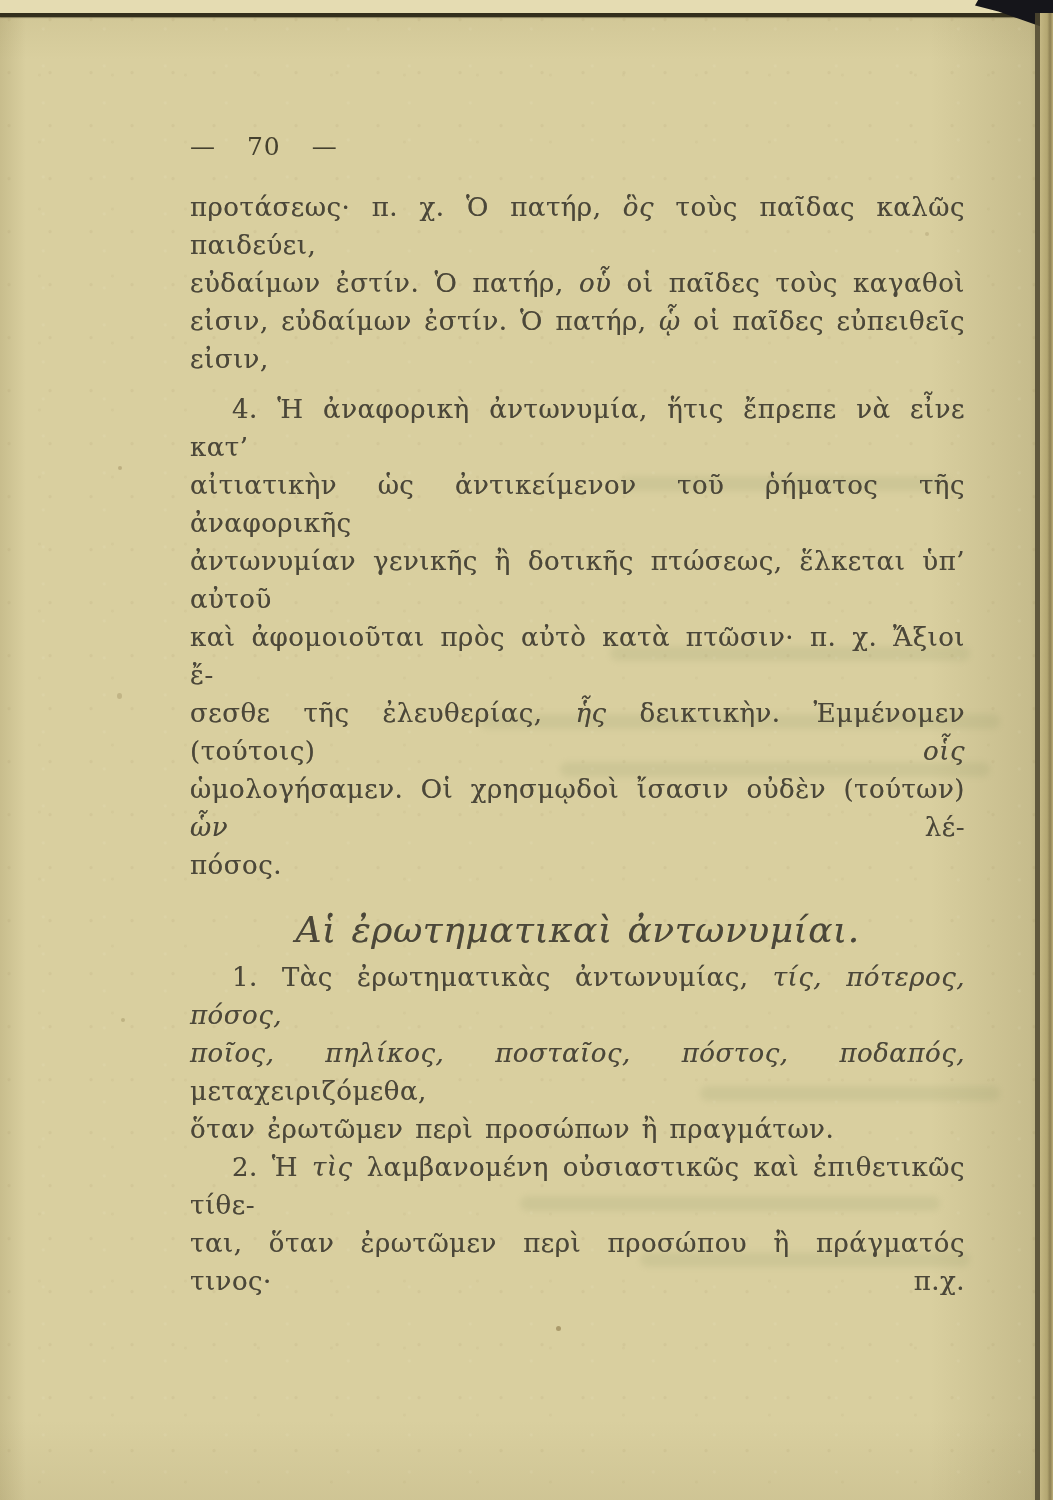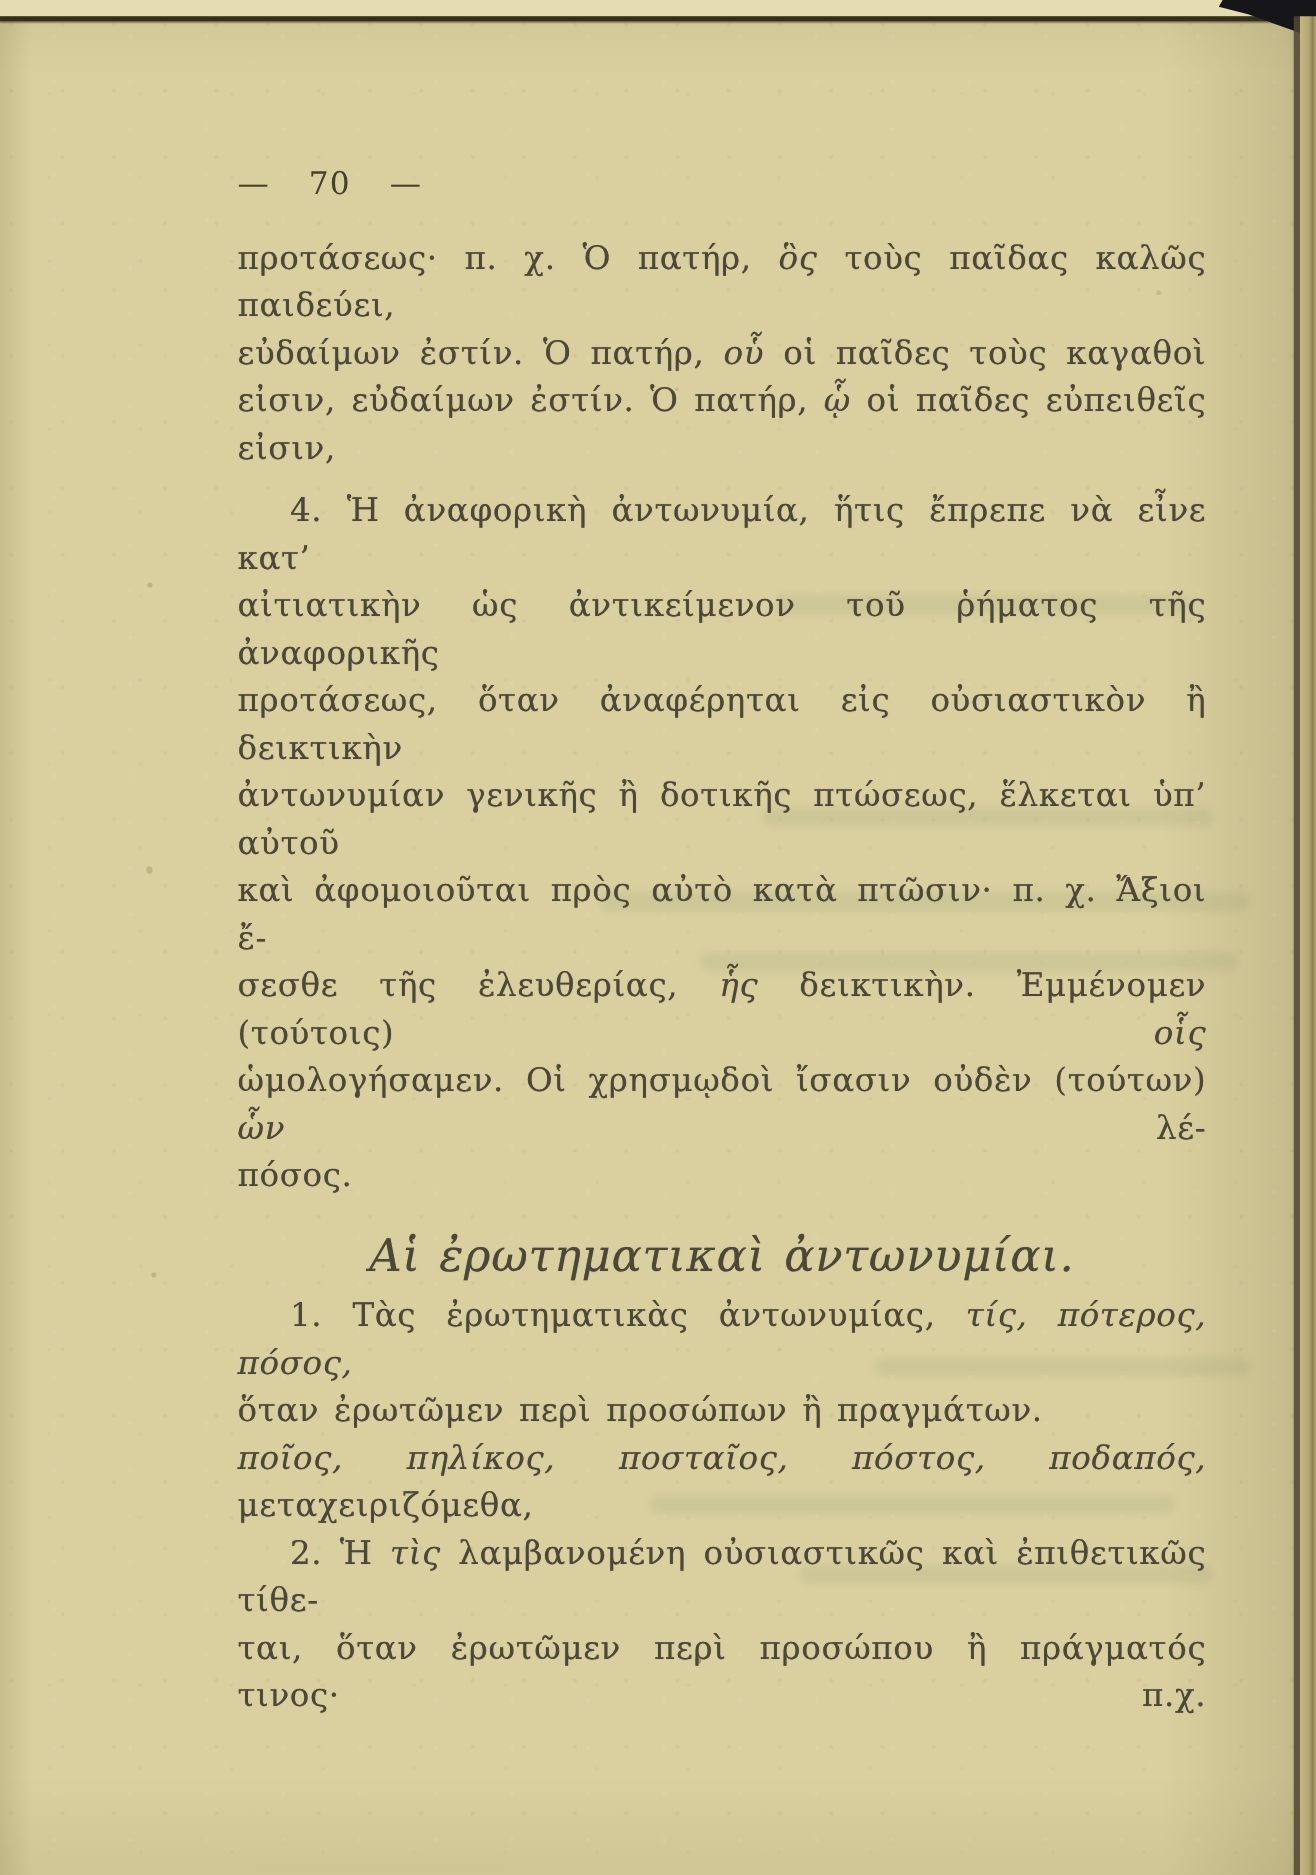--- a/index.html
+++ b/index.html
@@ -94,31 +94,30 @@
 
   <div class="text-block">
       <div class="para">
         <div class="line"><span class="rm">προτάσεως· π. χ. Ὁ πατήρ, </span><span class="it">ὃς</span><span class="rm"> τοὺς παῖδας καλῶς παιδεύει,</span></div>
         <div class="line"><span class="rm">εὐδαίμων ἐστίν. Ὁ πατήρ, </span><span class="it">οὗ</span><span class="rm"> οἱ παῖδες τοὺς καγαθοὶ</span></div>
         <div class="line"><span class="rm">εἰσιν, εὐδαίμων ἐστίν. Ὁ πατήρ, </span><span class="it">ᾧ</span><span class="rm"> οἱ παῖδες εὐπειθεῖς εἰσιν,</span></div>
       </div>
       <div class="para indent">
         <div class="line"><span class="rm">4. Ἡ ἀναφορικὴ ἀντωνυμία, ἥτις ἔπρεπε νὰ εἶνε κατ’</span></div>
         <div class="line"><span class="rm">αἰτιατικὴν ὡς ἀντικείμενον τοῦ ῥήματος τῆς ἀναφορικῆς</span></div>
-        <div class="line"><span class="rm">προτάσεως, ὅταν ἀναφέρηται εἰς οὐσιαστικὸν ἢ δεικτικὴν</span></div>
         <div class="line"><span class="rm">ἀντωνυμίαν γενικῆς ἢ δοτικῆς πτώσεως, ἕλκεται ὑπ’ αὐτοῦ</span></div>
         <div class="line"><span class="rm">καὶ ἀφομοιοῦται πρὸς αὐτὸ κατὰ πτῶσιν· π. χ. Ἄξιοι ἔ-</span></div>
         <div class="line"><span class="rm">σεσθε τῆς ἐλευθερίας, </span><span class="it">ἧς</span><span class="rm"> δεικτικὴν. Ἐμμένομεν (τούτοις) </span><span class="it">οἷς</span></div>
         <div class="line"><span class="rm">ὡμολογήσαμεν. Οἱ χρησμῳδοὶ ἴσασιν οὐδὲν (τούτων) </span><span class="it">ὧν</span><span class="rm"> λέ-</span></div>
         <div class="line last"><span class="rm">πόσος.</span></div>
       </div>
       <div class="heading-line">Αἱ ἐρωτηματικαὶ ἀντωνυμίαι.</div>
       <div class="para indent">
         <div class="line"><span class="rm">1. Τὰς ἐρωτηματικὰς ἀντωνυμίας, </span><span class="it">τίς, πότερος, πόσος,</span></div>
+        <div class="line"><span class="it">ποῖος, πηλίκος, ποσταῖος, πόστος, ποδαπός,</span><span class="rm"> μεταχειριζόμεθα,</span></div>
         <div class="line last"><span class="rm">ὅταν ἐρωτῶμεν περὶ προσώπων ἢ πραγμάτων.</span></div>
-        <div class="line"><span class="it">ποῖος, πηλίκος, ποσταῖος, πόστος, ποδαπός,</span><span class="rm"> μεταχειριζόμεθα,</span></div>
       </div>
       <div class="para indent">
         <div class="line"><span class="rm">2. Ἡ </span><span class="it">τὶς</span><span class="rm"> λαμβανομένη οὐσιαστικῶς καὶ ἐπιθετικῶς τίθε-</span></div>
         <div class="line"><span class="rm">ται, ὅταν ἐρωτῶμεν περὶ προσώπου ἢ πράγματός τινος· π.χ.</span></div>
       </div>
     </div>
 </div>
 
 </body></html>

